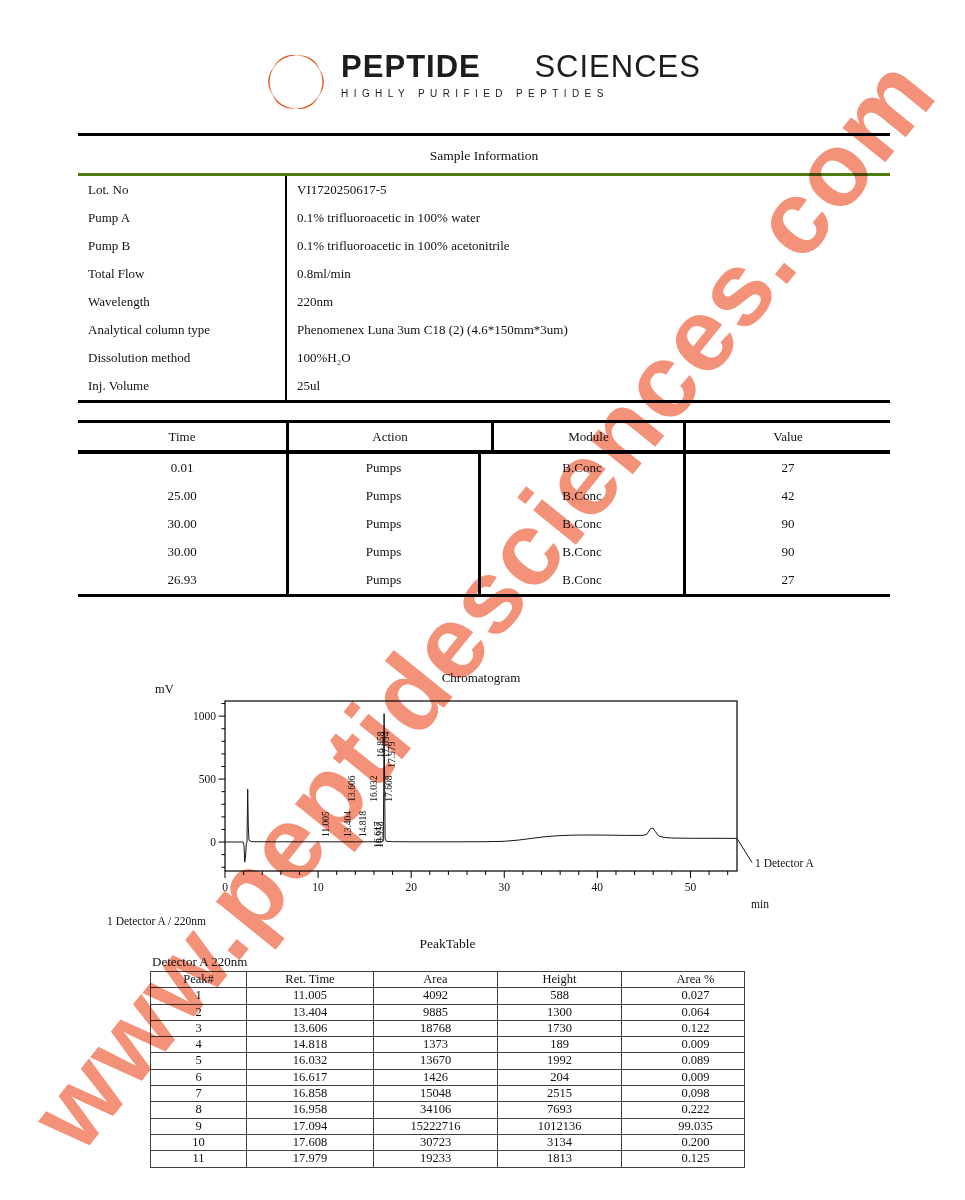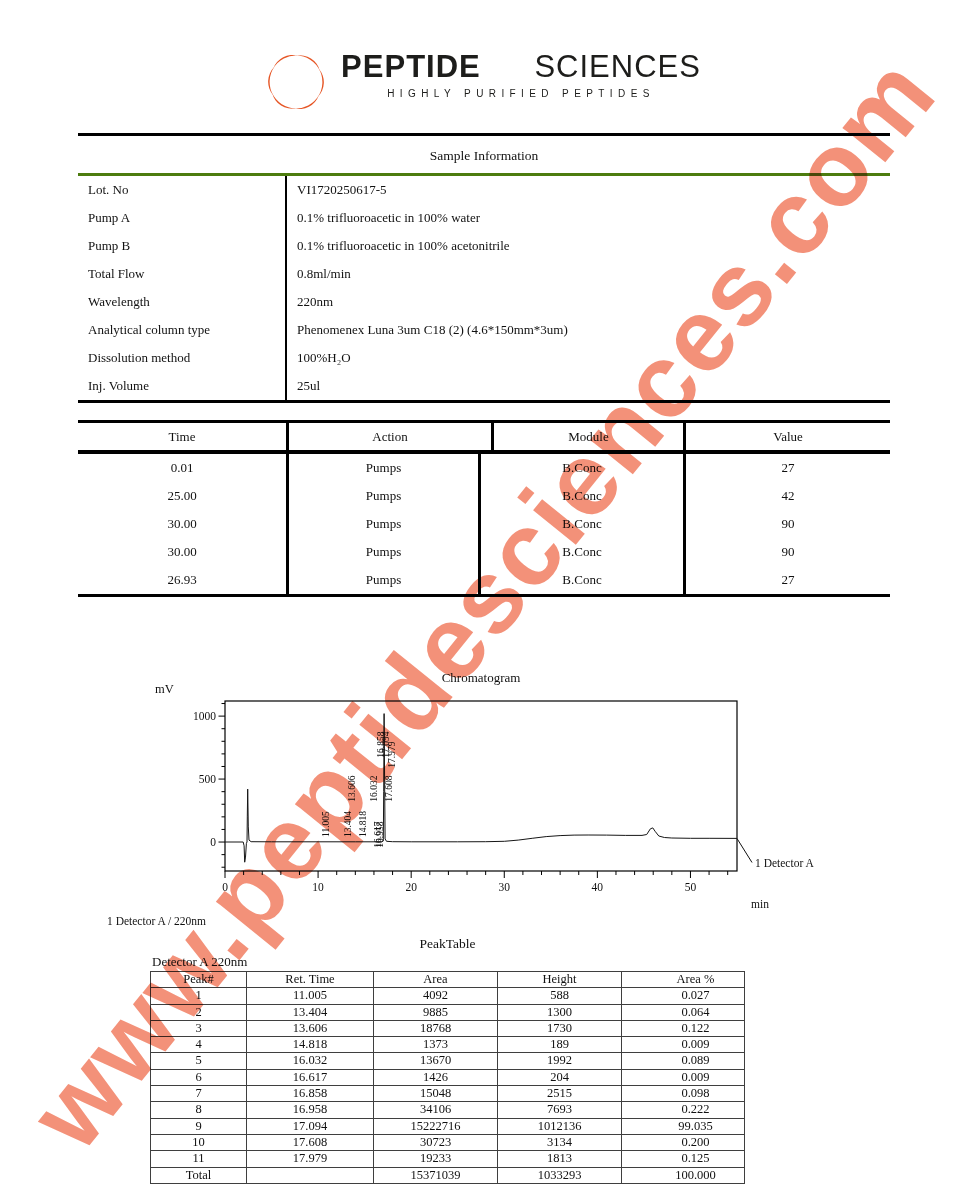--- a/index.html
+++ b/index.html
@@ -7,21 +7,21 @@
   .page { position:relative; width:965px; height:1200px; background:#fff;
           font-family:"Liberation Serif", serif; color:#111; overflow:hidden; }
 
   
   .logo { position:absolute; top:50px; left:0; width:100%;
           display:flex; justify-content:center; align-items:flex-start; gap:13px;
           font-family:"Liberation Sans", sans-serif; }
   .logo-title { font-size:31px; line-height:1.1; color:#1d1d1b; letter-spacing:1px; white-space:nowrap; }
   .logo-title .bold { font-weight:700; }
   .logo-title .light { font-weight:400;margin-left:44px; }
-  .logo-sub { font-size:10px; letter-spacing:5.4px; font-weight:500; color:#1d1d1b; margin-top:4px; white-space:nowrap;text-align:center; }
+  .logo-sub { font-size:10px; letter-spacing:5.4px; font-weight:500; color:#1d1d1b; margin-top:4px; white-space:nowrap; }
 
   
   .t1 { position:absolute; left:78px; top:133px; width:812px;
         border-top:3px solid #000; border-bottom:3px solid #000; }
   .t1-caption { height:40px; line-height:40px; text-align:center; font-size:13.5px;
                 border-bottom:3px solid #4d7c0f; }
   .t1-row { display:flex; height:28px; align-items:stretch; }
   .t1-label { width:207px; padding-left:10px; font-size:13px; display:flex; align-items:center; }
   .t1-value { flex:1; border-left:2px solid #000; padding-left:10px; font-size:13px;
               display:flex; align-items:center; }
@@ -318,22 +318,15 @@
         <div class="pt-cell pt-c3">3134</div>
         <div class="pt-cell pt-c4">0.200</div>
       </div>
       <div class="pt-row">
         <div class="pt-cell pt-c0">11</div>
         <div class="pt-cell pt-c1">17.979</div>
         <div class="pt-cell pt-c2">19233</div>
         <div class="pt-cell pt-c3">1813</div>
         <div class="pt-cell pt-c4">0.125</div>
       </div>
-      <div class="pt-row">
-        <div class="pt-cell pt-c0">Total</div>
-        <div class="pt-cell pt-c1"></div>
-        <div class="pt-cell pt-c2">15371039</div>
-        <div class="pt-cell pt-c3">1033293</div>
-        <div class="pt-cell pt-c4">100.000</div>
-      </div>
     </div>
 
 </div>
 
 </body></html>

